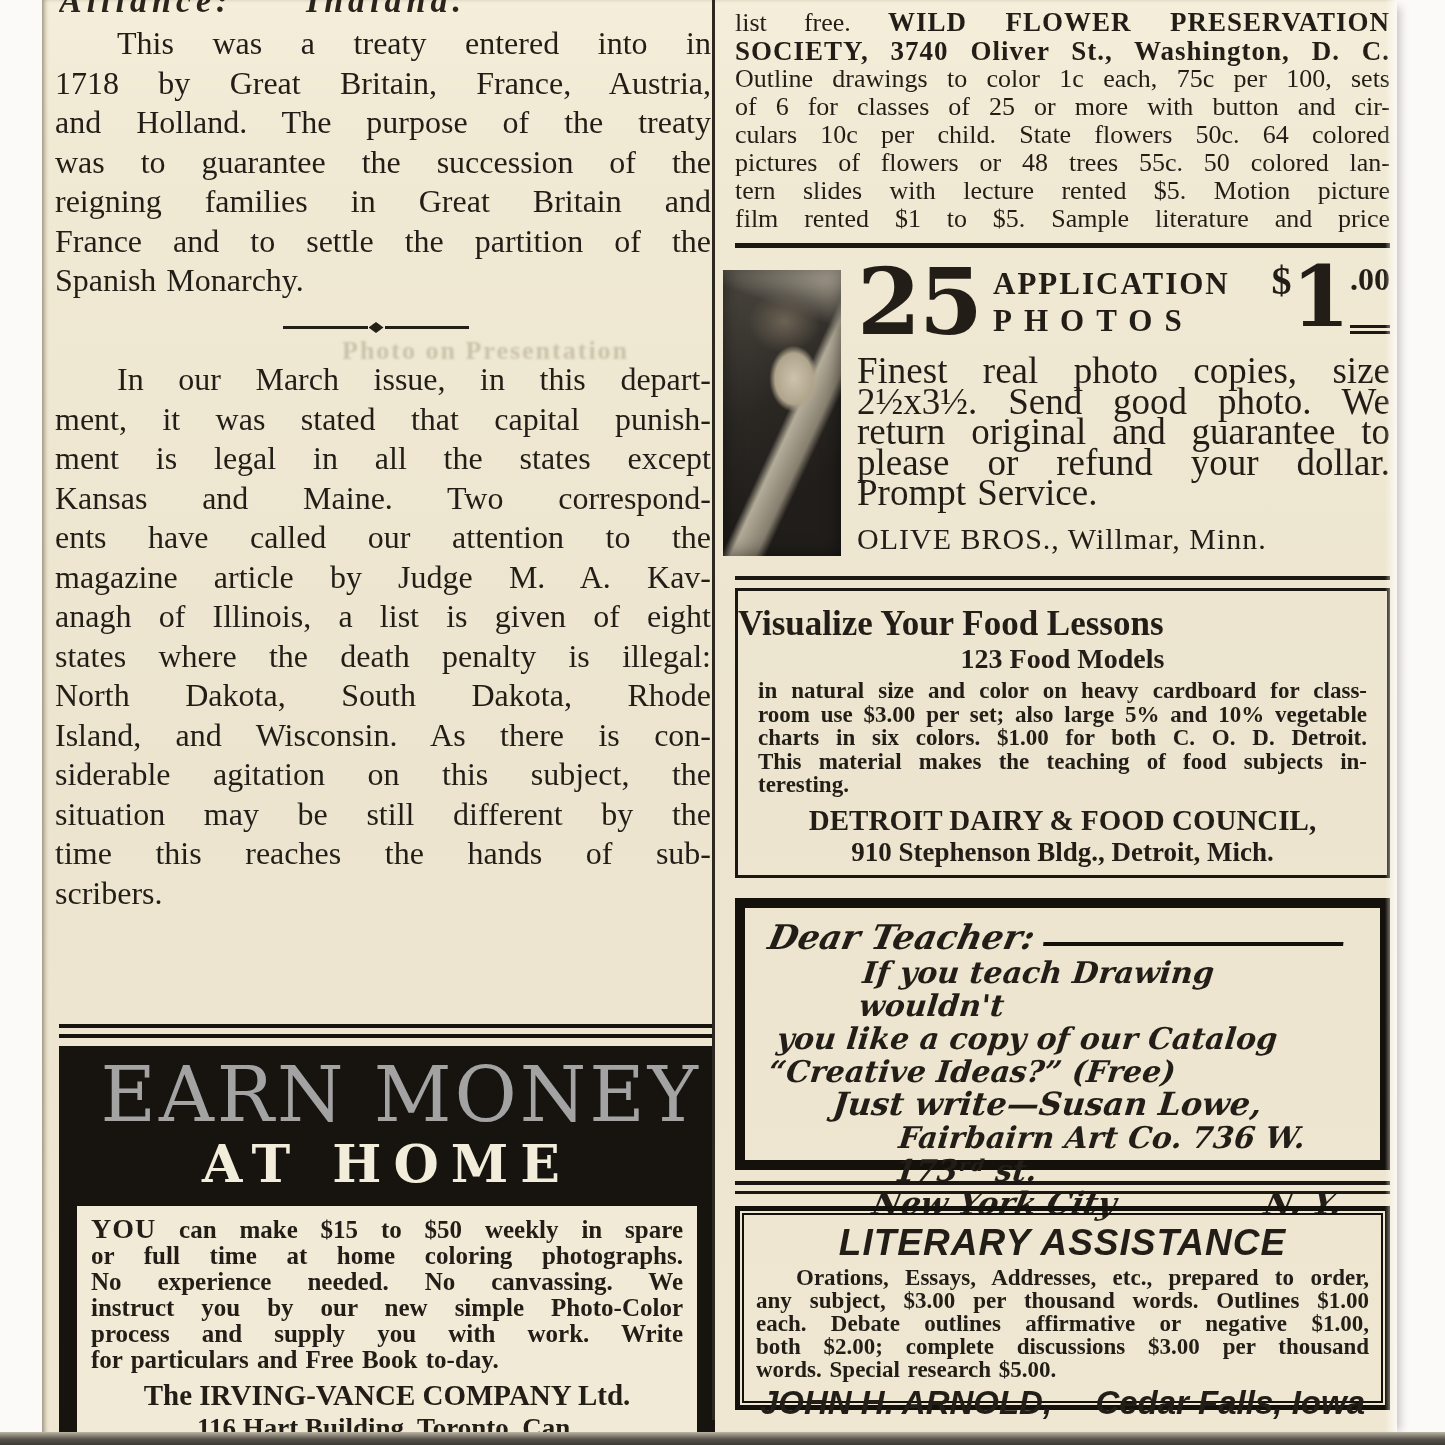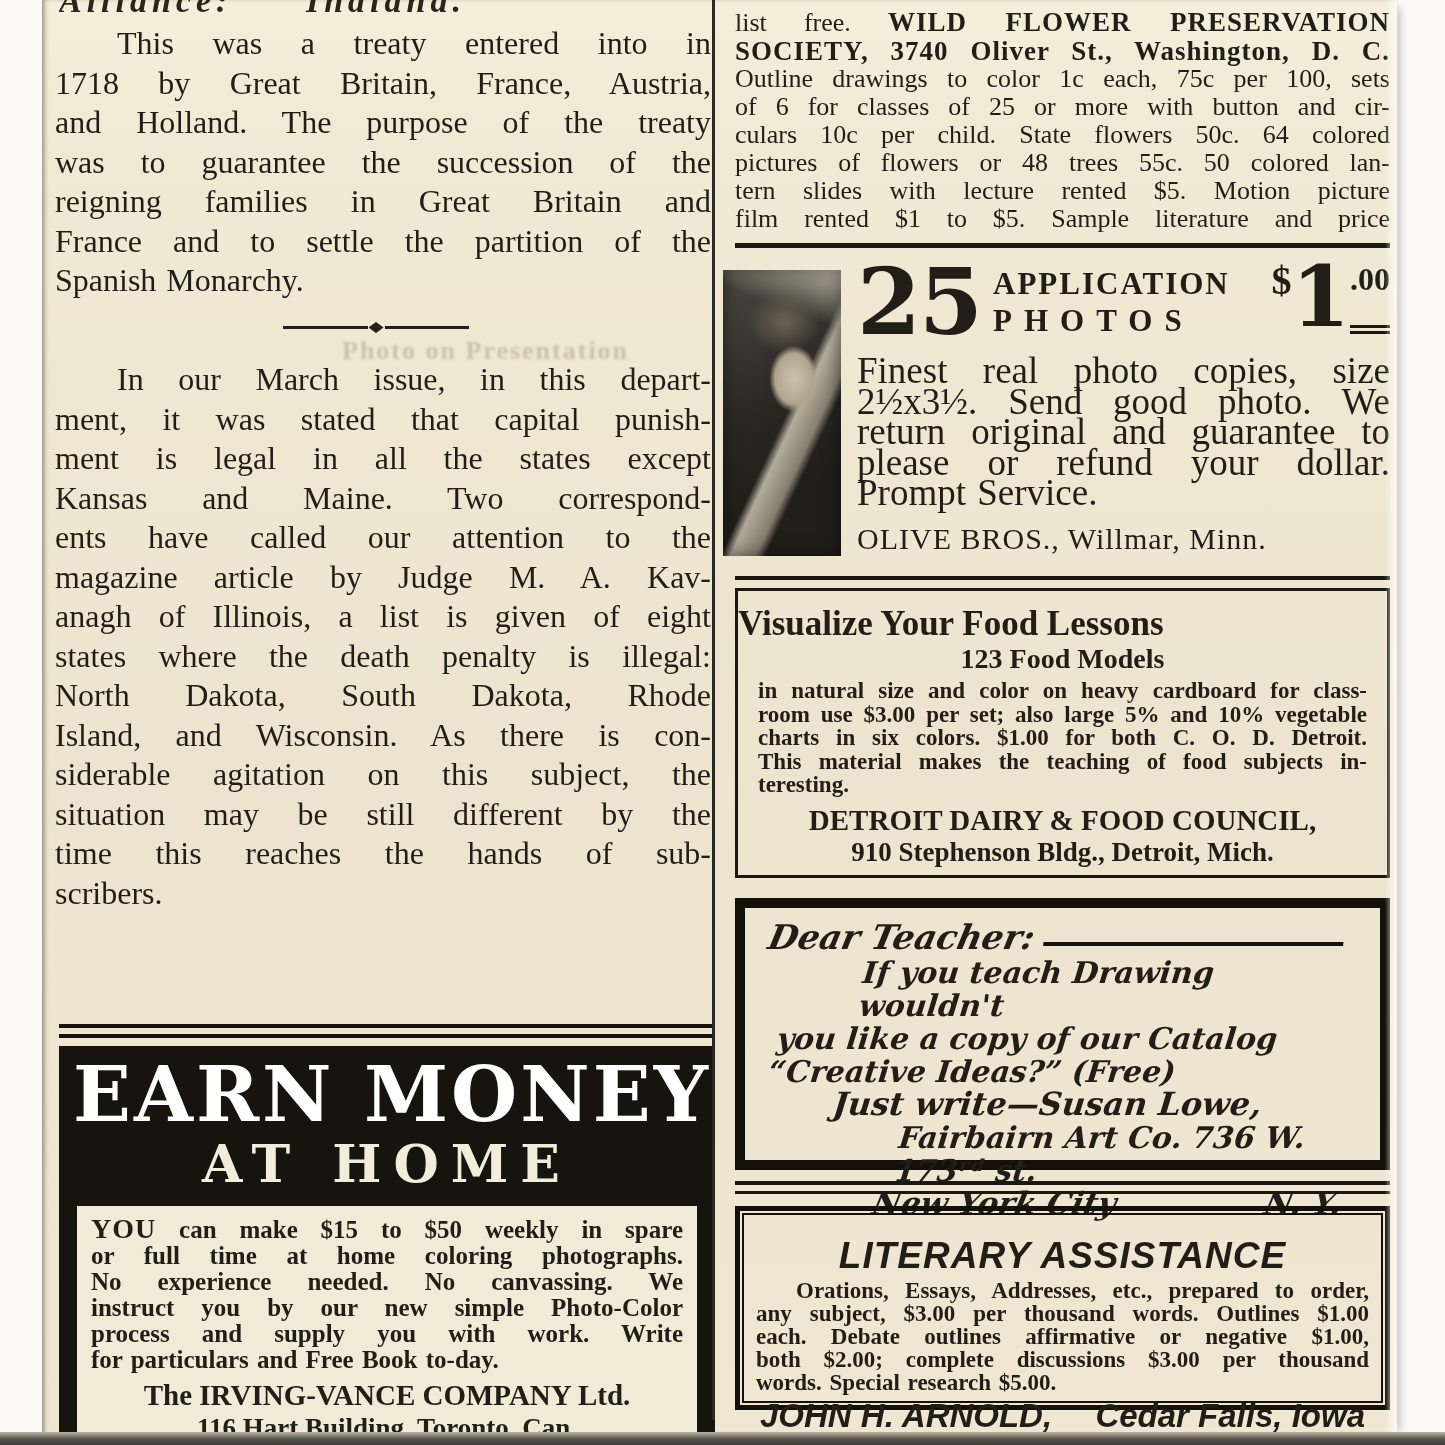--- a/index.html
+++ b/index.html
@@ -32,21 +32,21 @@
   .divider{position:absolute;top:322px;left:228px;width:186px;display:flex;align-items:center;}
   .divider .dl{flex:1;height:3px;background:#241f17;}
   .divider .dd{width:15px;height:11px;background:#241f17;transform:rotate(0deg);
     clip-path:polygon(50% 0,100% 50%,50% 100%,0 50%);margin:0 1px;}
 
   .earn-ad{position:absolute;top:1024px;left:4px;width:656px;}
   .rulex{height:4px;background:#171410;}
   .rulex.gap{margin-top:6px;}
   .plaque{margin-top:8px;background:#171410;padding:8px 14px 22px;
     box-shadow:0 2px 0 #171410;}
-  .em-t1{color:#ffffff;font-family:"DejaVu Serif",serif;font-weight:700;font-size:76px;
+  .em-t1{color:#a3a3a3;font-family:"DejaVu Serif",serif;font-weight:400;font-size:76px;
     line-height:82px;text-align:right;letter-spacing:3px;white-space:nowrap;}
   .em-t2{color:#f2ecda;font-family:"DejaVu Serif",serif;font-weight:700;font-size:52px;
     line-height:56px;text-align:center;letter-spacing:12px;}
   .em-panel{background:#f1ead6;border:4px solid #171410;margin-top:10px;padding:10px 14px 8px;}
   .em-body{font-size:25px;line-height:26px;font-weight:600;}
   .em-lead{font-weight:800;font-size:28px;letter-spacing:1px;}
   .em-co{text-align:center;font-weight:700;font-size:29px;line-height:36px;margin-top:4px;}
   .em-addr{text-align:center;font-weight:700;font-size:27px;line-height:30px;}
 
   
@@ -97,21 +97,21 @@
   .dt-dash{flex:0 0 300px;border-bottom:4px solid #14110d;margin:0 0 10px 10px;}
   .t-l2{padding-left:92px;}
   .t-l3{padding-left:8px;}
   .t-l4{padding-left:0px;}
   .t-l5{padding-left:64px;font-size:32px !important;}
   .t-l6{padding-left:128px;}
   .t-l7{display:flex;justify-content:space-between;padding:0 14px 0 104px;}
   .t-l7 div{font-size:31px;}
 
   .lit{position:absolute;top:1206px;left:0;width:655px;height:204px;border:5px solid #14110d;box-sizing:border-box;}
-  .lit-inner{position:absolute;inset:2px;border:2px solid #14110d;padding:20px 12px;}
+  .lit-inner{position:absolute;inset:2px;border:2px solid #14110d;padding:7px 12px;}
   .lit-title{text-align:center;font-family:"Liberation Sans",sans-serif;font-style:italic;
     font-weight:800;font-size:37px;line-height:42px;letter-spacing:1px;}
   .lit-body{margin-top:2px;font-size:23px;line-height:23px;font-weight:600;}
   .lit-body > div:first-child{text-indent:40px;}
   .lit-foot{display:flex;justify-content:space-between;margin-top:3px;padding:0 4px;
     font-family:"Liberation Sans",sans-serif;font-style:italic;font-weight:800;font-size:33px;line-height:38px;text-align:right;}
 
   .ghost{position:absolute;color:rgba(105,88,55,.26);filter:blur(1.1px);
     font-weight:700;font-size:26px;letter-spacing:2px;}
   .g1{left:300px;top:336px;}

